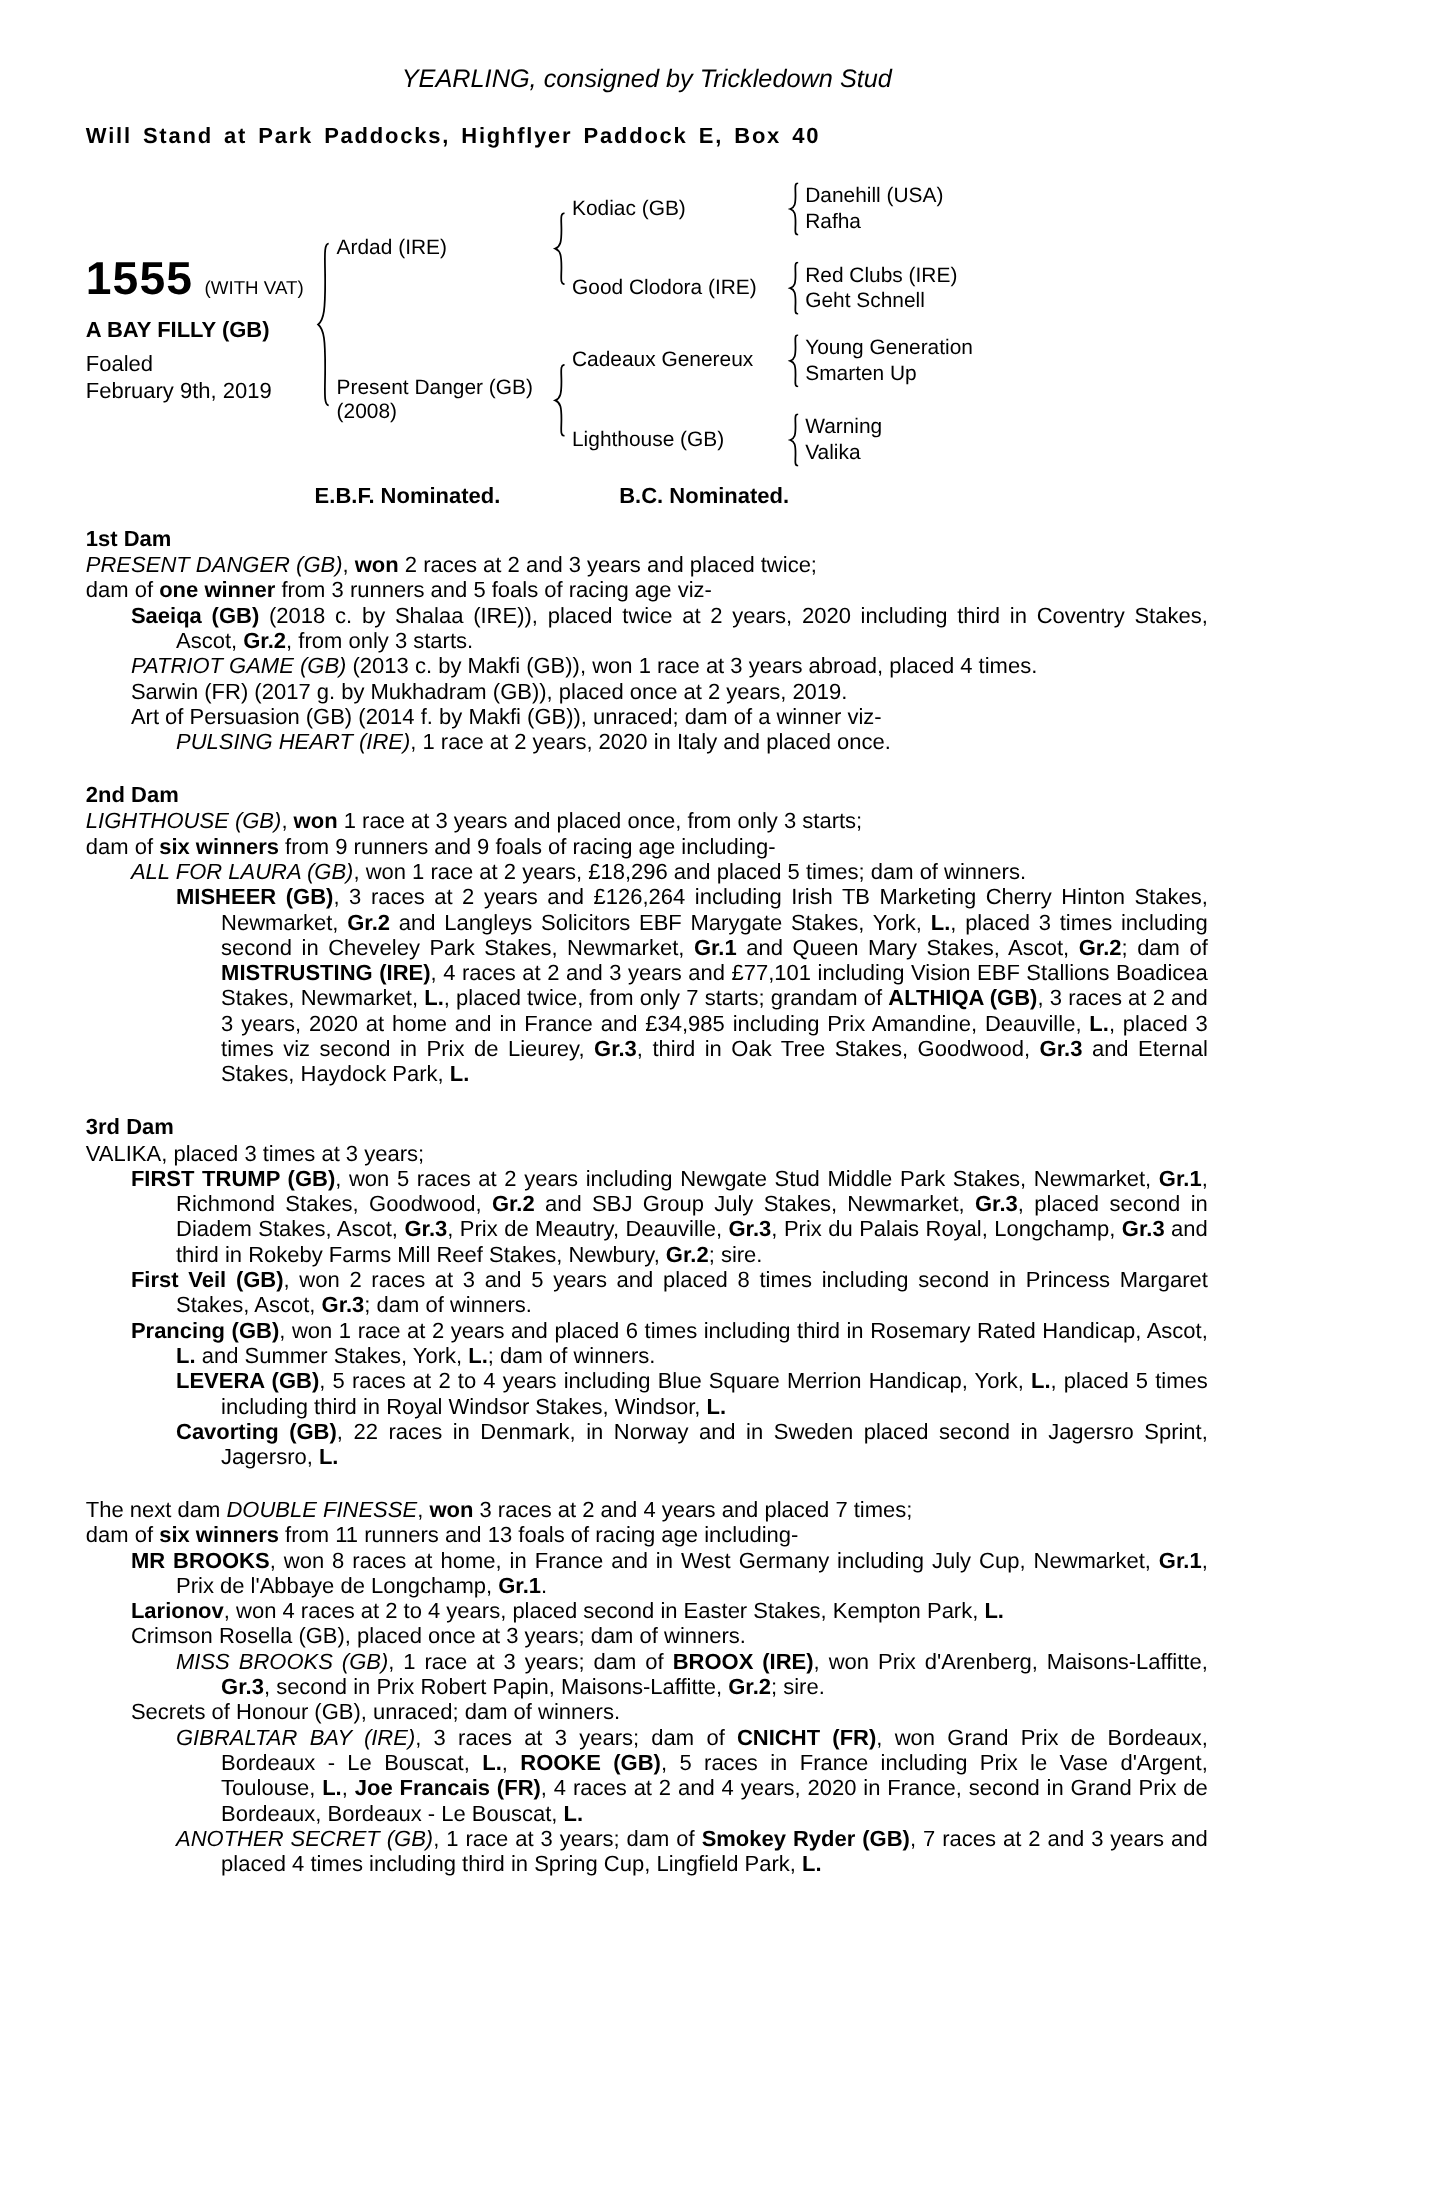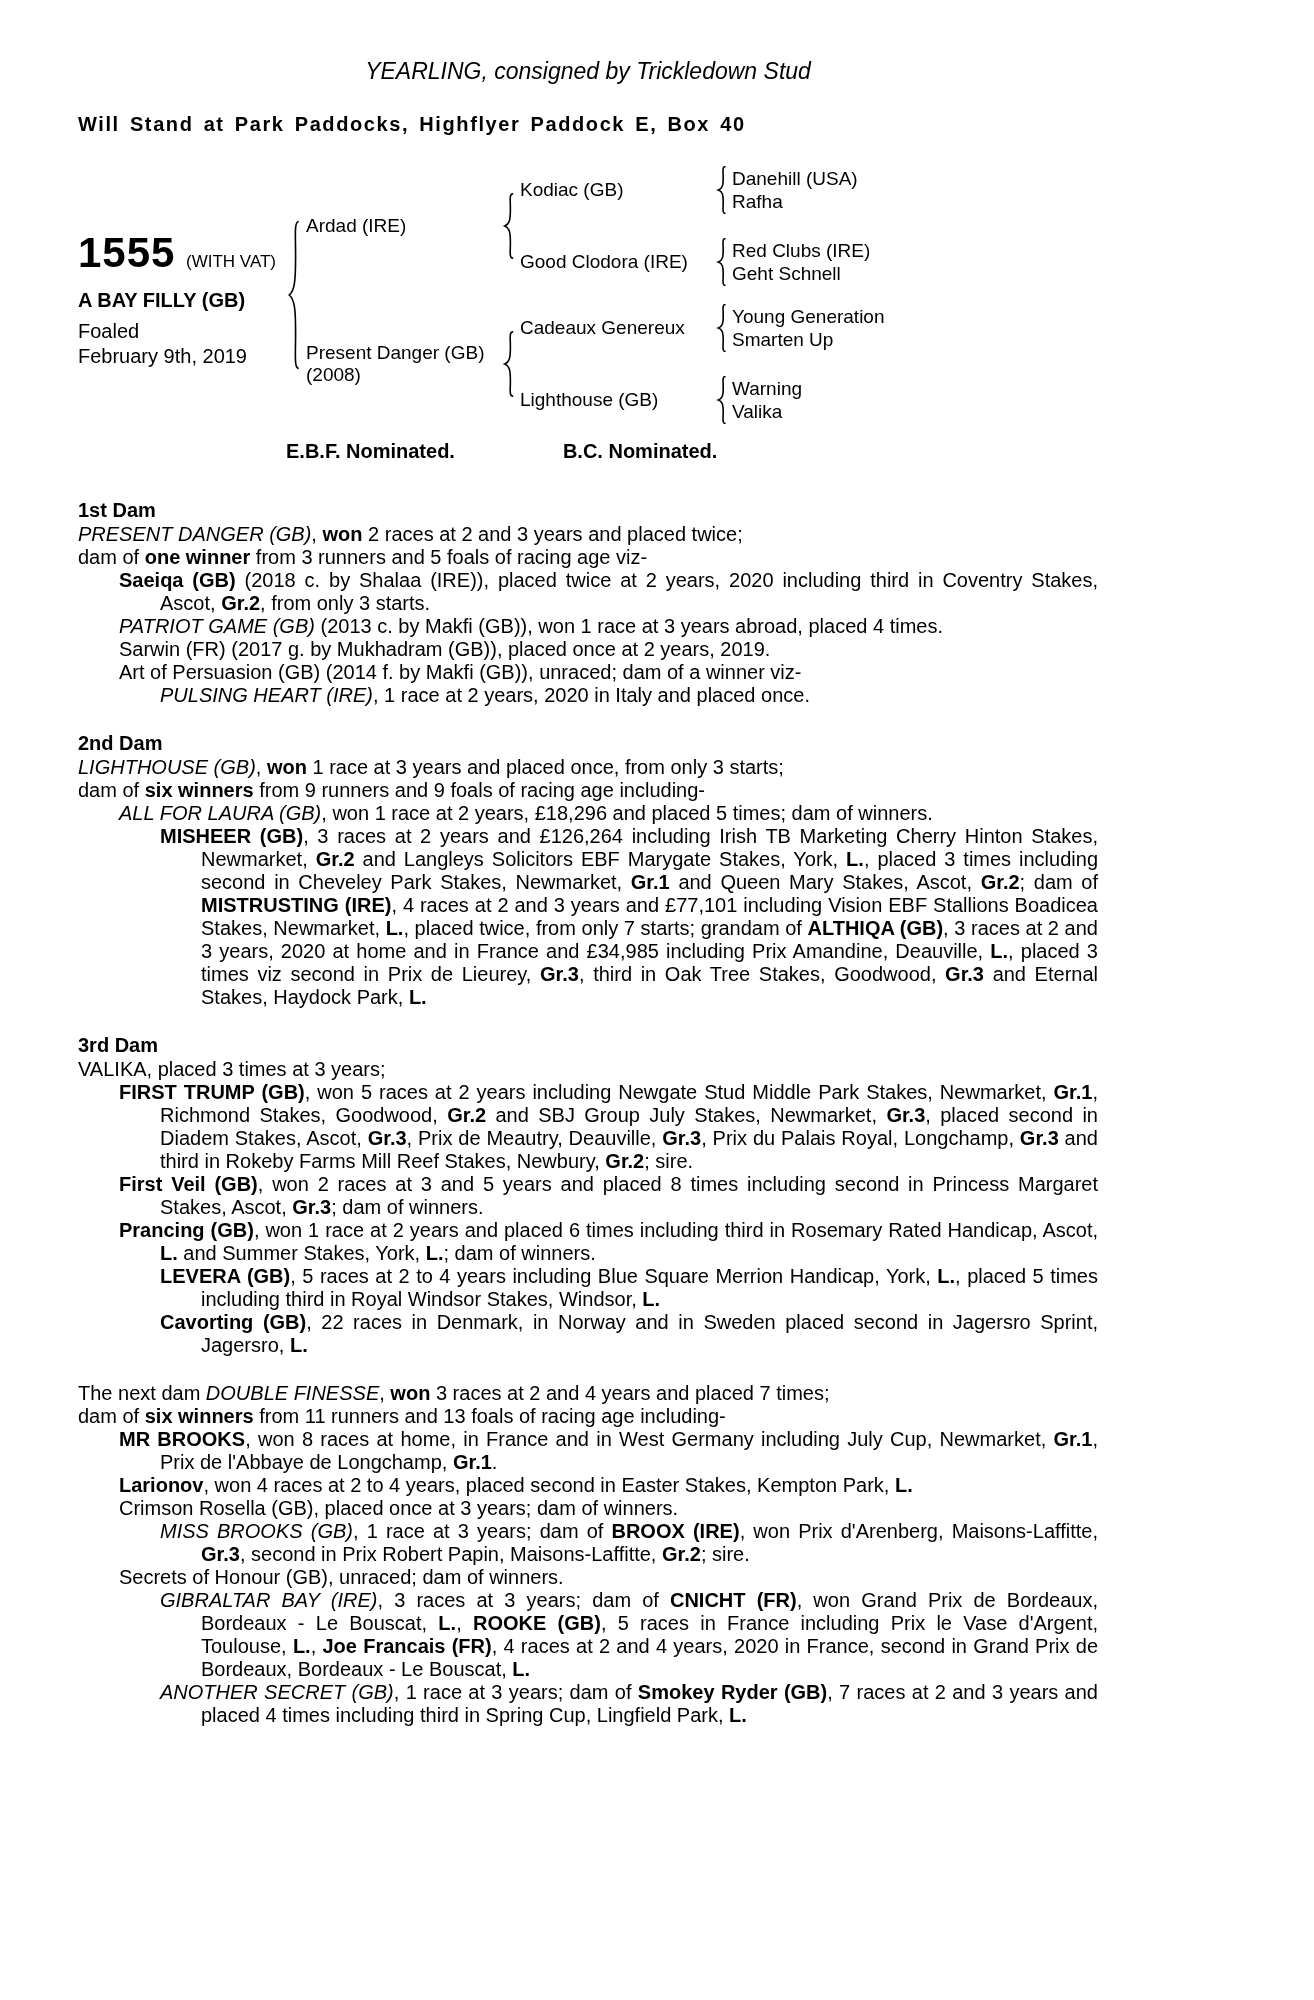--- a/index.html
+++ b/index.html
@@ -83,21 +83,21 @@
 
   .nominated-row {
     display: flex;
     padding-left: 208px;
     gap: 108px;
     font-weight: bold;
     font-size: 20px;
     margin-top: 16px;
   }
   
-  .sections { margin-top: 36px; }
+  .sections { margin-top: 16px; }
   .dam-section { margin-bottom: 25px; }
   .sec-heading {
     font-weight: bold;
     font-size: 20px;
     margin: 0 0 1px 0;
   }
   .para {
     margin: 0;
     text-align: justify;
     line-height: 23px;

